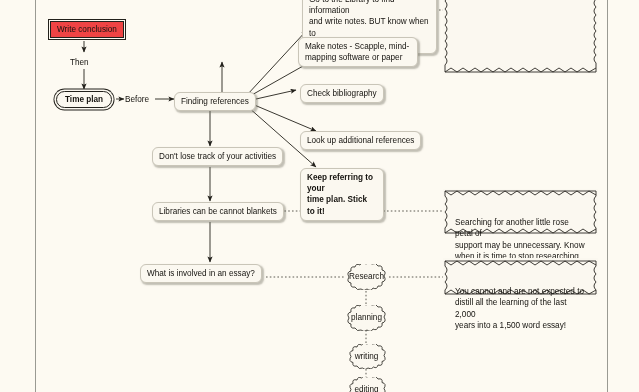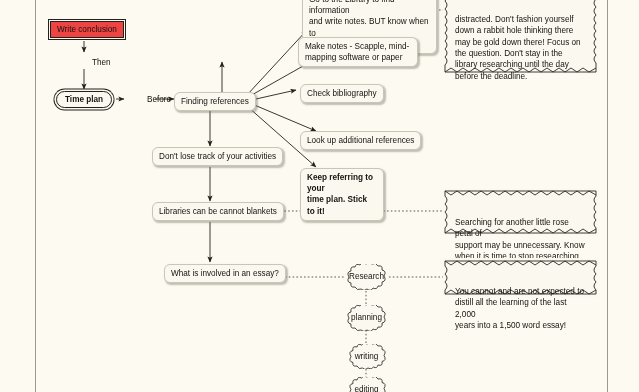--- a/index.html
+++ b/index.html
@@ -61,21 +61,20 @@
     border-radius: 40px;
     padding: 2px 8px;
     box-shadow: 0 0 0 1.6px #fbf8f0, 0 0 0 2.5px #23211c;
     font-weight: bold;
   }
   
   .bare {
     background: transparent;
     border: none;
     padding: 0;
-    margin-left: 22px;
   }
   
   .torn {
     position: absolute;
     box-sizing: border-box;
     font-size: 8.2px;
     line-height: 11.4px;
     color: #15130f;
     background: #fbf8f0;
     padding: 5px 10px 6px 12px;
@@ -174,21 +173,21 @@
   <div class="node pill2" style="left:56px; top:91px;">Time plan</div>
 
   <div class="node bare" style="left:125px; top:94px;">Before</div>
 
   <div class="node soft" style="left:174px; top:92px;">Finding references</div>
 
   <div class="node soft" style="left:152px; top:147px;">Don't lose track of your activities</div>
 
   <div class="node soft" style="left:152px; top:202px;">Libraries can be cannot blankets</div>
 
-  <div class="node soft" style="left:164px; top:264px;text-align:right;">What is involved in an essay?</div>
+  <div class="node soft" style="left:140px; top:264px;text-align:right;">What is involved in an essay?</div>
 
 
   <div class="node soft" style="left:302px; top:-10px; width:135px;">Go to the Library to find information
 and write notes. BUT know when to
 stop!</div>
 
   <div class="node soft" style="left:298px; top:37px; width:120px;">Make notes - Scapple, mind-
 mapping software or paper</div>
 
   <div class="node soft" style="left:300px; top:84px;">Check bibliography</div>
@@ -201,26 +200,20 @@
   <div class="torn" style="left:443px; top:-14px; width:155px; height:88px;">
     <svg class="torn-svg" viewBox="0 0 155 88" preserveAspectRatio="none">
       <path d="M2,0 L153,0 L153,5 Q149,9 153,13 Q149,17 153,21 Q149,25 153,29 Q149,33 153,37
                Q149,41 153,45 Q149,49 153,53 Q149,57 153,61 Q149,65 153,69 Q149,73 153,77 L153,86
                L2,86 L2,79 Q6,75 2,71 Q6,67 2,63 Q6,59 2,55 Q6,51 2,47 Q6,43 2,39
                Q6,35 2,31 Q6,27 2,23 Q6,19 2,15 Q6,11 2,7 Z" fill="#fbf8f0" stroke="#2b2924" stroke-width="0.9"></path>
       <path d="M2,86 L8,82 L14,86 L20,82 L26,86 L32,82 L38,86 L44,82 L50,86 L56,82 L62,86
                L68,82 L74,86 L80,82 L86,86 L92,82 L98,86 L104,82 L110,86 L116,82 L122,86
                L128,82 L134,86 L140,82 L146,86 L153,82" fill="none" stroke="#2b2924" stroke-width="0.9"></path>
     </svg>
-    <span class="torn-text">distracted. Don't fashion yourself
-down a rabbit hole thinking there
-may be gold down there! Focus on
-the question. Don't stay in the
-library researching until the day
-before the deadline.</span>
   </div>
 
   <div class="torn" style="left:443px; top:189px; width:155px; height:46px;">
     <svg class="torn-svg" viewBox="0 0 155 46" preserveAspectRatio="none">
       <path d="M2,2 L153,2 L153,7 Q149,11 153,15 Q149,19 153,23 Q149,27 153,31 Q149,35 153,39 L153,44
                L2,44 L2,39 Q6,35 2,31 Q6,27 2,23 Q6,19 2,15 Q6,11 2,7 Z" fill="#fbf8f0" stroke="#2b2924" stroke-width="0.9"></path>
       <path d="M2,44 L8,40 L14,44 L20,40 L26,44 L32,40 L38,44 L44,40 L50,44 L56,40 L62,44
                L68,40 L74,44 L80,40 L86,44 L92,40 L98,44 L104,40 L110,44 L116,40 L122,44
                L128,40 L134,44 L140,40 L146,44 L153,40" fill="none" stroke="#2b2924" stroke-width="0.9"></path>
       <path d="M2,2 L8,6 L14,2 L20,6 L26,2 L32,6 L38,2 L44,6 L50,2 L56,6 L62,2

